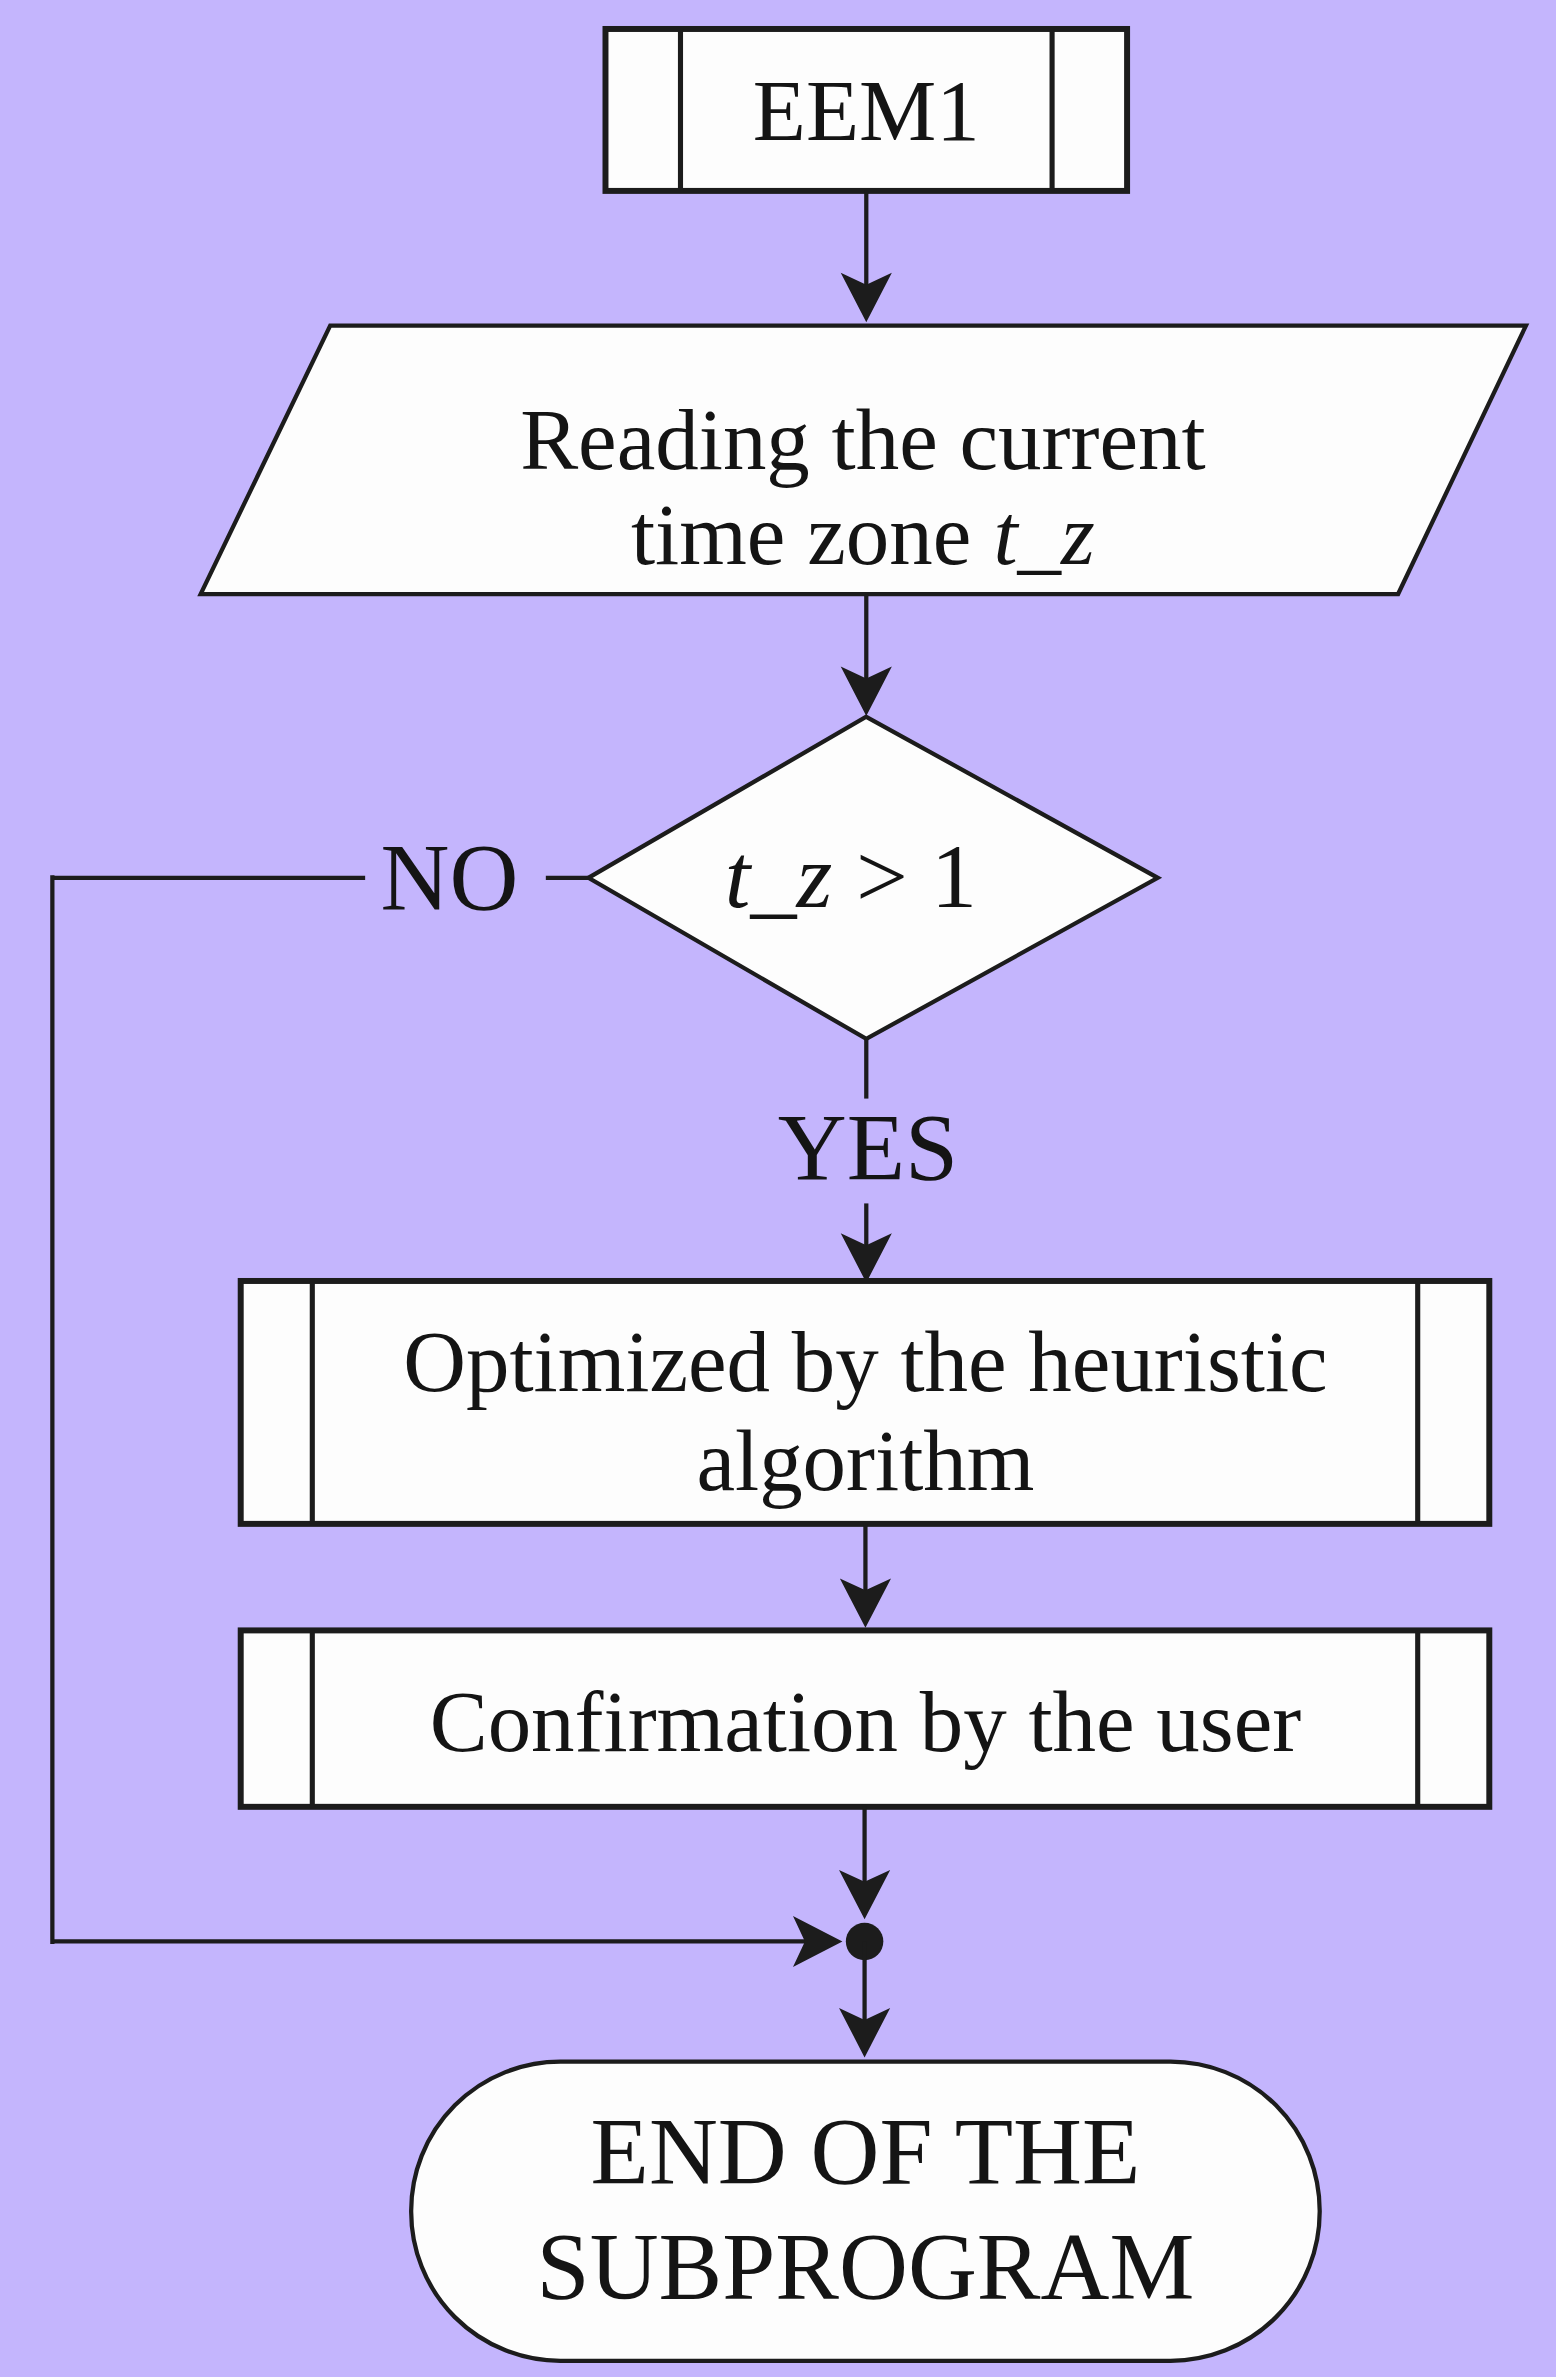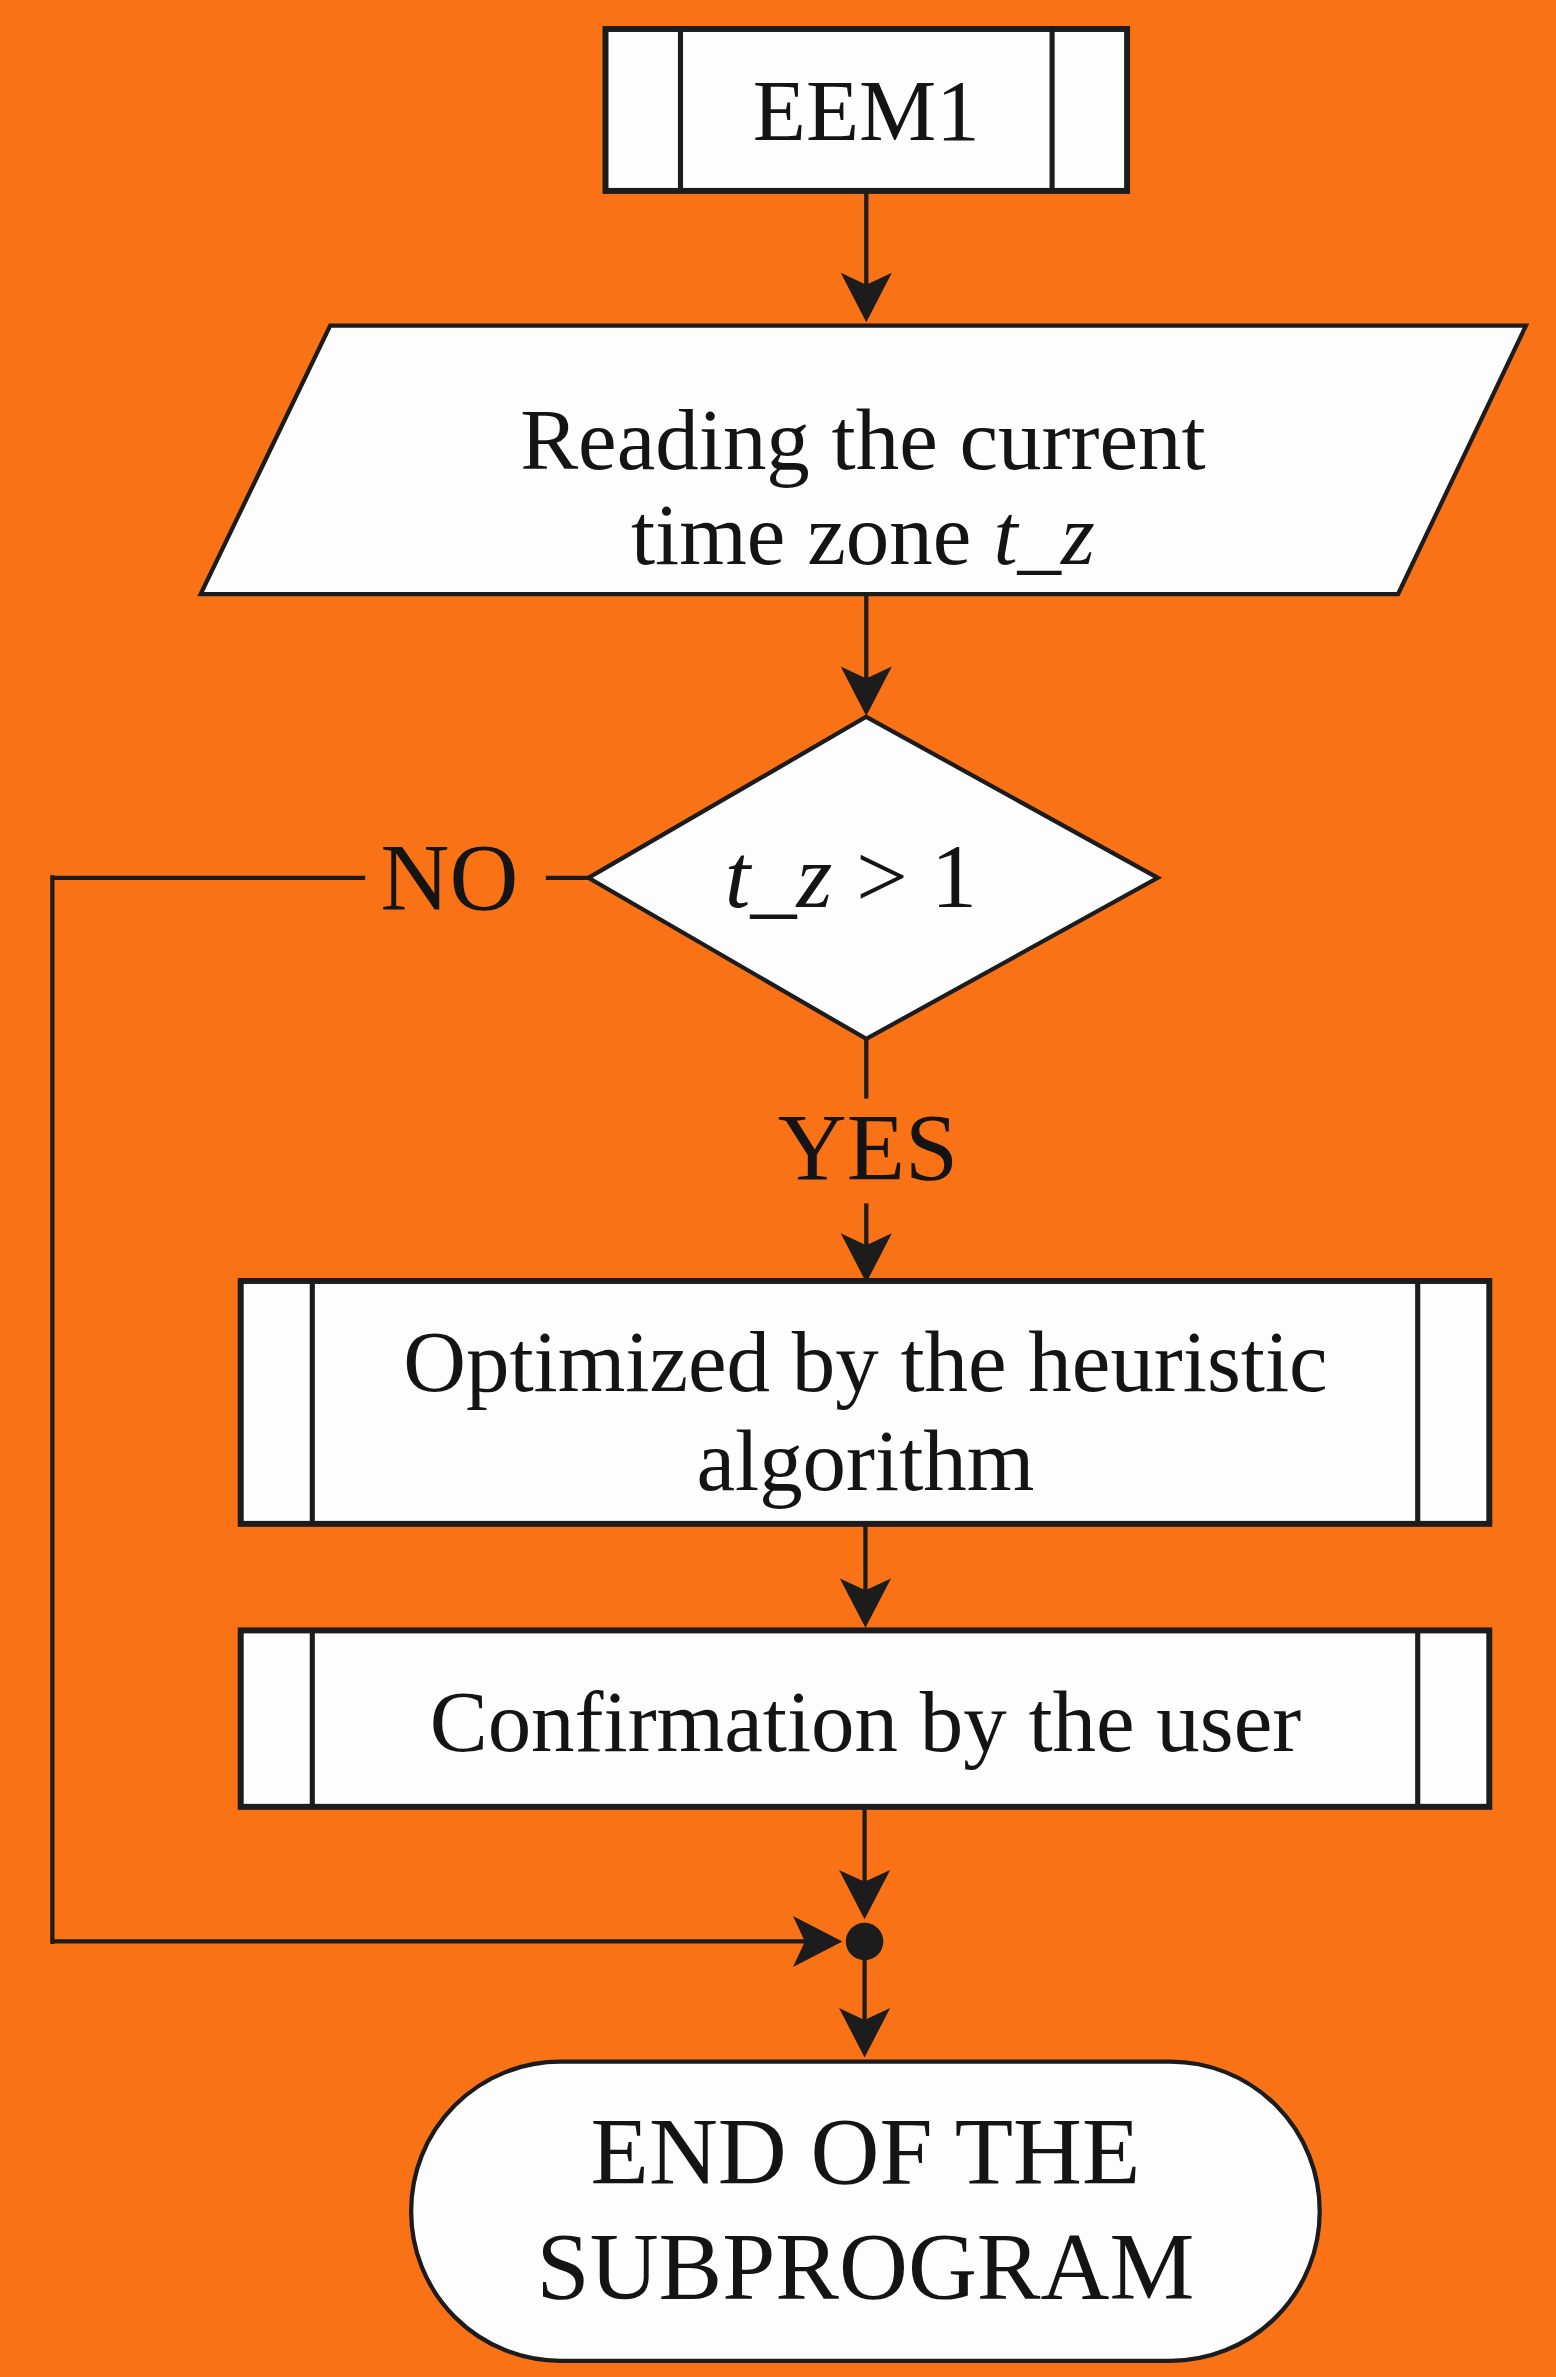--- a/index.html
+++ b/index.html
@@ -4,21 +4,21 @@
 <style>
   html, body {
     margin: 0;
     padding: 0;
     background: #ffffff;
   }
   .canvas {
     position: relative;
     width: 1557px;
     height: 2377px;
-    background: #f97316;
+    background: #c4b5fd;
     overflow: hidden;
   }
   svg { display: block; }
   text {
     font-family: "Liberation Serif", "DejaVu Serif", serif;
     fill: #141414;
   }
   .ln {
     stroke: #1c1c1c;
     stroke-width: 5;

